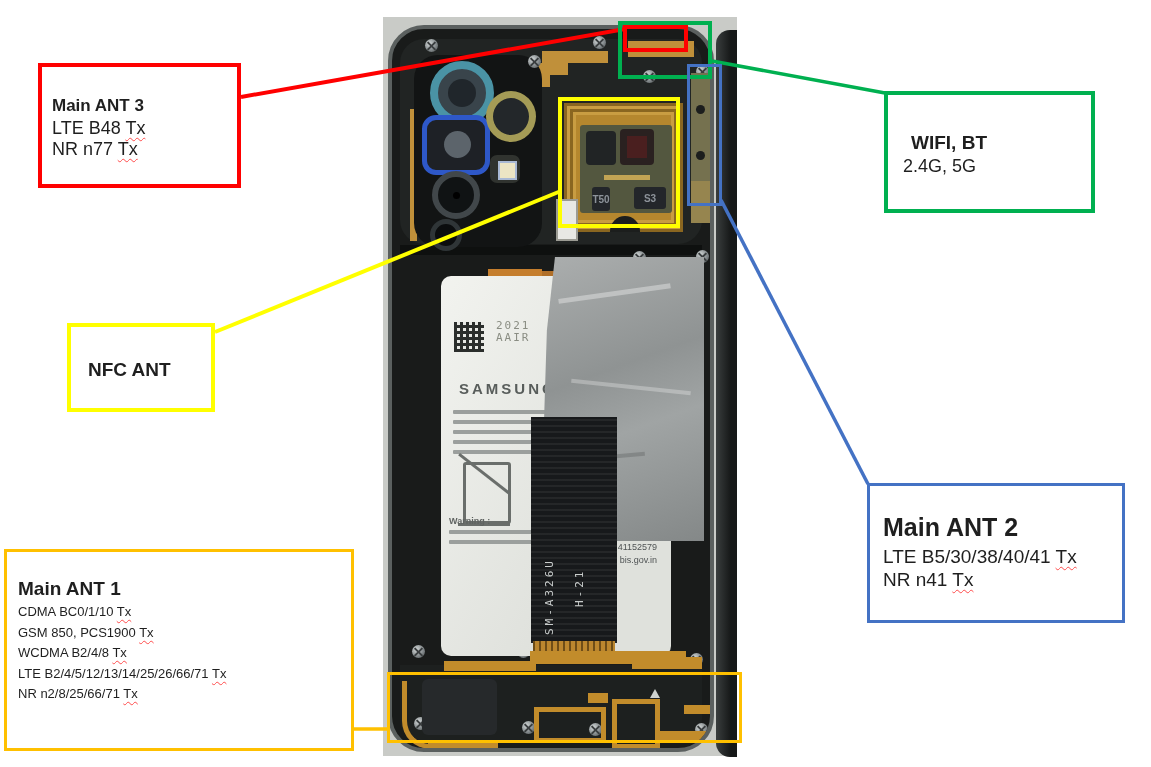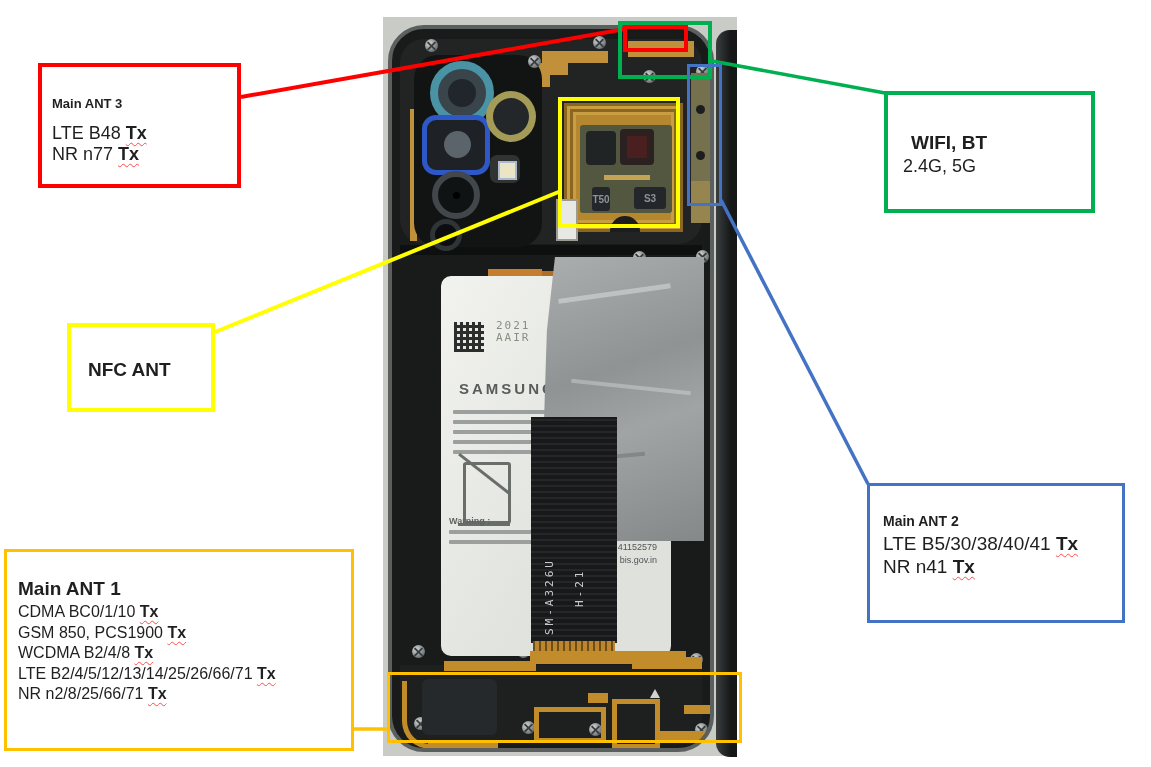--- a/index.html
+++ b/index.html
@@ -106,40 +106,40 @@
   .zone-orange{left:387px;top:672px;width:355px;height:71px;border:3.5px solid #ffc000;}
 
   
   .connectors{position:absolute;left:0;top:0;width:1151px;height:767px;z-index:3;pointer-events:none;}
 
   
   .callout{position:absolute;background:#ffffff;box-sizing:border-box;color:#1f1f1f;z-index:5;}
   .callout .title{font-weight:bold;}
   .c-line span{white-space:pre-wrap;}
   .tx{text-decoration-line:underline;text-decoration-style:wavy;text-decoration-color:#ff4b4b;
-      text-decoration-thickness:1px;text-underline-offset:3px;font-weight:bold;}
+      text-decoration-thickness:1px;text-underline-offset:3px;}
 
   .co-ant3{left:38px;top:63px;width:203px;height:125px;border:4px solid #ff0000;padding:29px 0 0 10px;}
-  .co-ant3 .title{font-size:13px;margin-bottom:12px;}
+  .co-ant3 .title{font-size:17px;margin-bottom:2px;}
   .co-ant3 .c-line{font-size:18px;line-height:21px;}
 
   .co-wifi{left:884px;top:91px;width:211px;height:122px;border:4px solid #00b050;padding:37px 0 0 15px;}
   .co-wifi .title{font-size:19px;margin-bottom:2px;margin-left:8px;}
   .co-wifi .c-line{font-size:18px;line-height:21px;}
 
   .co-nfc{left:67px;top:323px;width:148px;height:89px;border:4px solid #ffff00;padding:32px 0 0 17px;}
   .co-nfc .title{font-size:19px;}
 
   .co-ant2{left:867px;top:483px;width:258px;height:140px;border:3.5px solid #4472c4;padding:27px 0 0 13px;}
-  .co-ant2 .title{font-size:14px;margin-bottom:3px;}
+  .co-ant2 .title{font-size:25px;margin-bottom:3px;}
   .co-ant2 .c-line{font-size:19px;line-height:23px;}
 
   .co-ant1{left:4px;top:549px;width:350px;height:202px;border:3.5px solid #ffc000;padding:26px 0 0 11px;}
   .co-ant1 .title{font-size:19px;margin-bottom:2px;}
-  .co-ant1 .c-line{font-size:16px;line-height:20.5px;}
+  .co-ant1 .c-line{font-size:13px;line-height:20.5px;}
 </style>
 </head>
 <body>
 
 <div class="canvas">
 
   <div class="photo">
     <div class="sliver"></div>
     <div class="phone">
       <div class="abs top-panel"></div>

